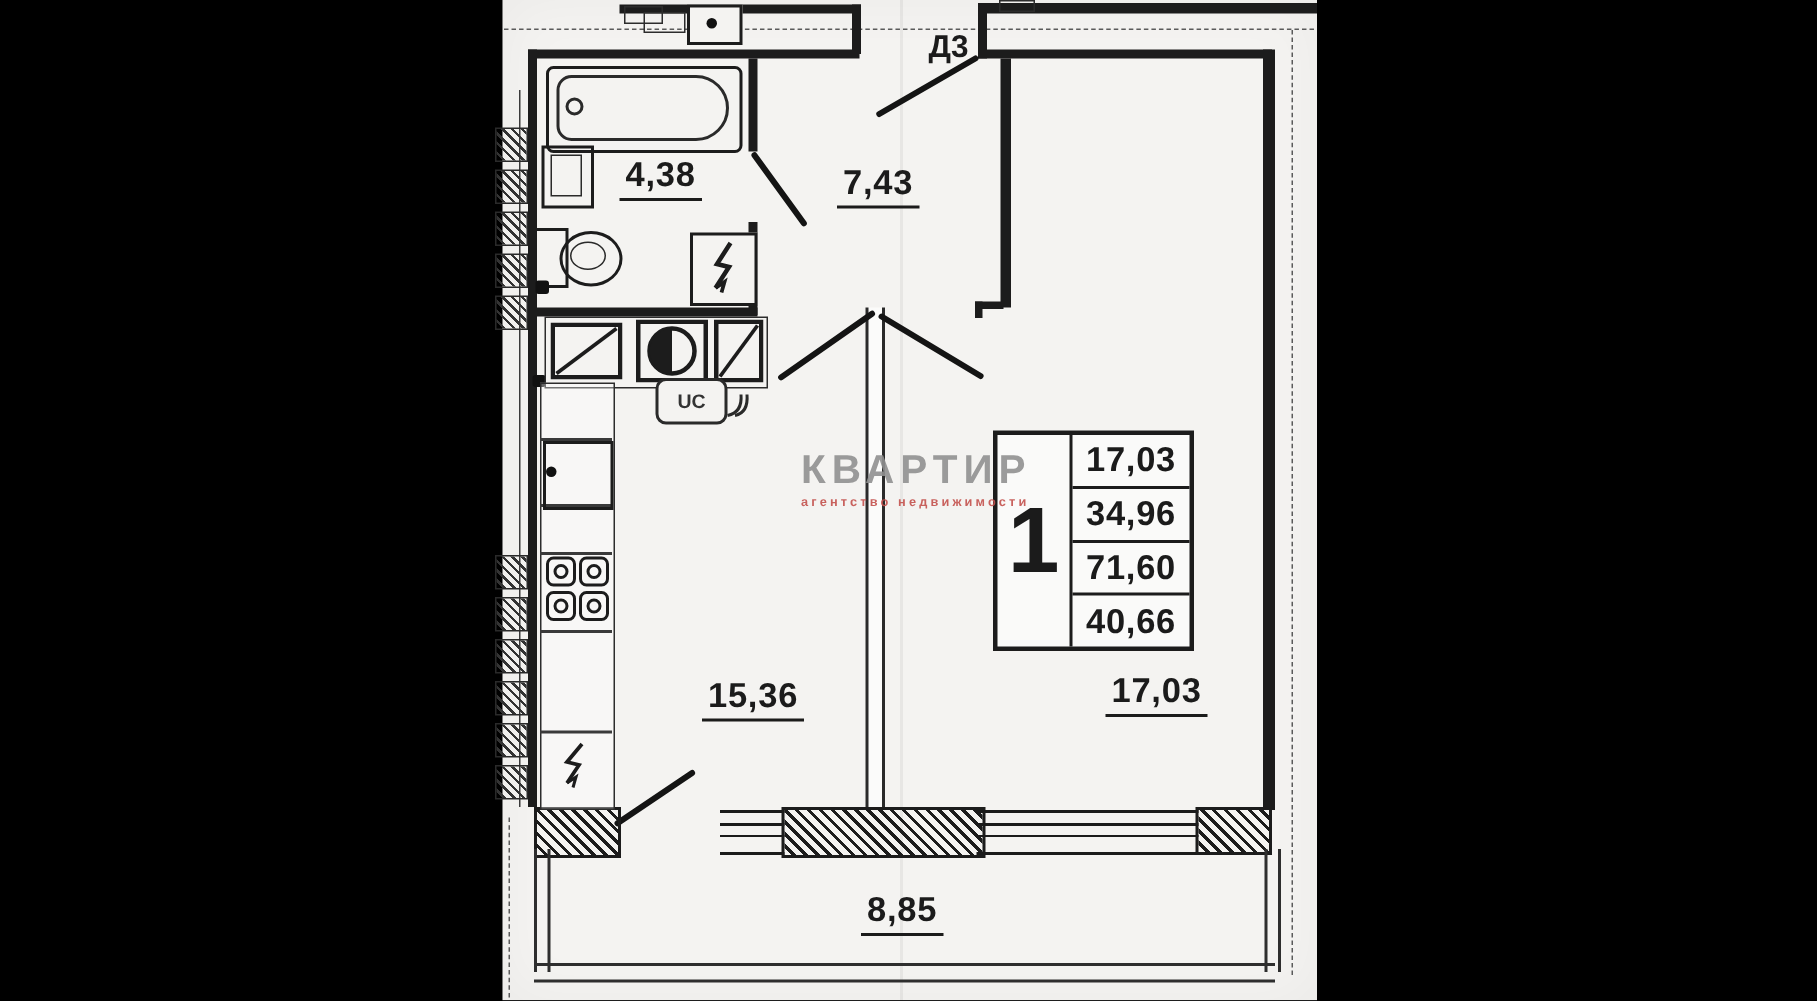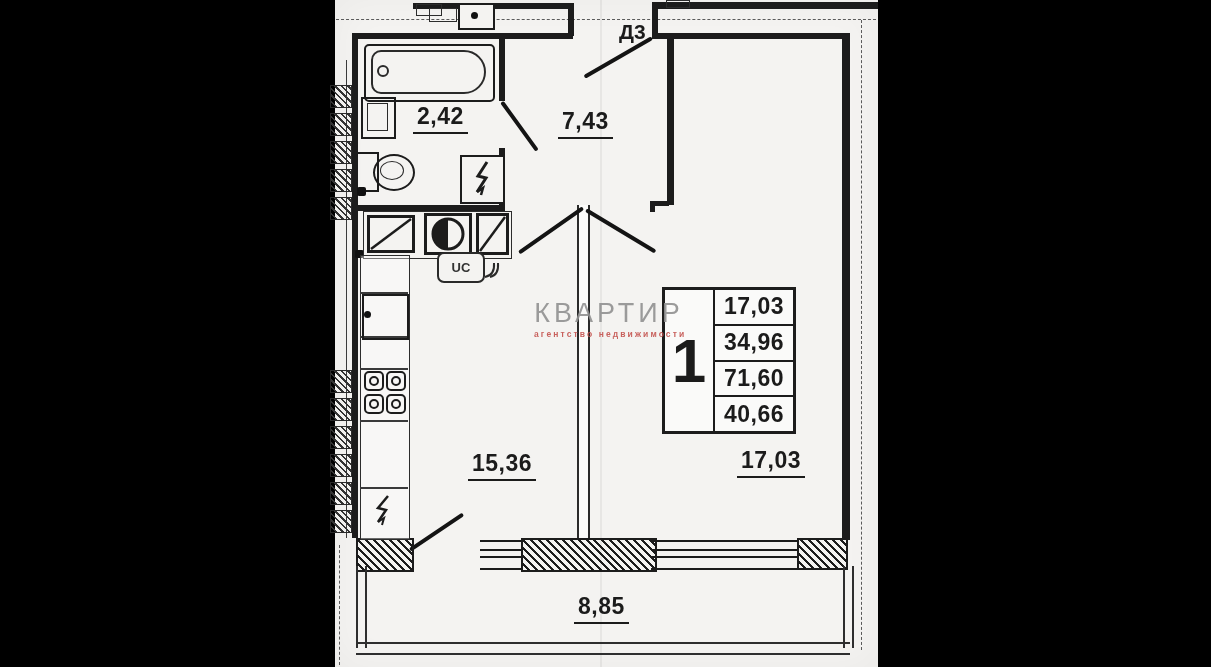--- a/index.html
+++ b/index.html
@@ -35,21 +35,21 @@
   #area-table .col{flex:1;display:flex;flex-direction:column;}
   #area-table .row{flex:1;display:flex;align-items:center;justify-content:center;
               font-size:23px;font-weight:bold;letter-spacing:0.5px;}
   #area-table .row.b{border-bottom:2.5px solid #1c1c1c;}
   
   #watermark{left:534px;top:297px;width:150px;text-align:center;line-height:1;}
   .wm1{display:flex;align-items:flex-end;justify-content:center;font-size:26px;
        font-weight:bold;letter-spacing:1.5px;}
   .wm-tri{width:0;height:0;border-left:18px solid transparent;border-right:18px solid transparent;
           margin:0 -1px;}
-  .wm2{font-size:27px;font-weight:normal;letter-spacing:4px;margin-top:3px;}
+  .wm2{font-size:27px;font-weight:bold;letter-spacing:4px;margin-top:3px;}
   .wm3{font-size:8.5px;font-weight:bold;letter-spacing:2.1px;margin-top:3px;white-space:nowrap;}
   .uc{border:2px solid #2a2a2a;border-radius:7px;display:flex;align-items:center;
       justify-content:center;font-size:13px;font-weight:bold;color:#333;background:#f4f3f1;}
   svg{display:block;}
 </style>
 </head>
 <body>
 
 <div id="stage">
 
@@ -186,21 +186,21 @@
     </svg>
   </div>
   <div class="abs" style="left:368px;top:492px;width:32px;height:36px;">
     <svg width="32" height="36" viewBox="0 0 32 36">
       <polyline points="20,4 10,16 18,18 10,30" fill="none" stroke="#1c1c1c" stroke-width="2.5"></polyline>
       <polyline points="10,30 16,26 14,33" fill="none" stroke="#1c1c1c" stroke-width="2"></polyline>
     </svg>
   </div>
 
   <div class="abs doorlabel" style="left:619px;top:20px;">Д3</div>
-  <div class="abs rlabel" style="left:413px;top:103px;">2,42</div>
+  <div class="abs rlabel" style="left:413px;top:103px;">4,38</div>
   <div class="abs rlabel" style="left:558px;top:108px;">7,43</div>
   <div class="abs rlabel" style="left:468px;top:450px;">15,36</div>
   <div class="abs rlabel" style="left:737px;top:447px;">17,03</div>
   <div class="abs rlabel" style="left:574px;top:593px;">8,85</div>
 
   <div id="area-table" class="abs">
     <div class="cell-unit">1</div>
     <div class="col">
       <div class="row b">17,03</div>
       <div class="row b">34,96</div>

